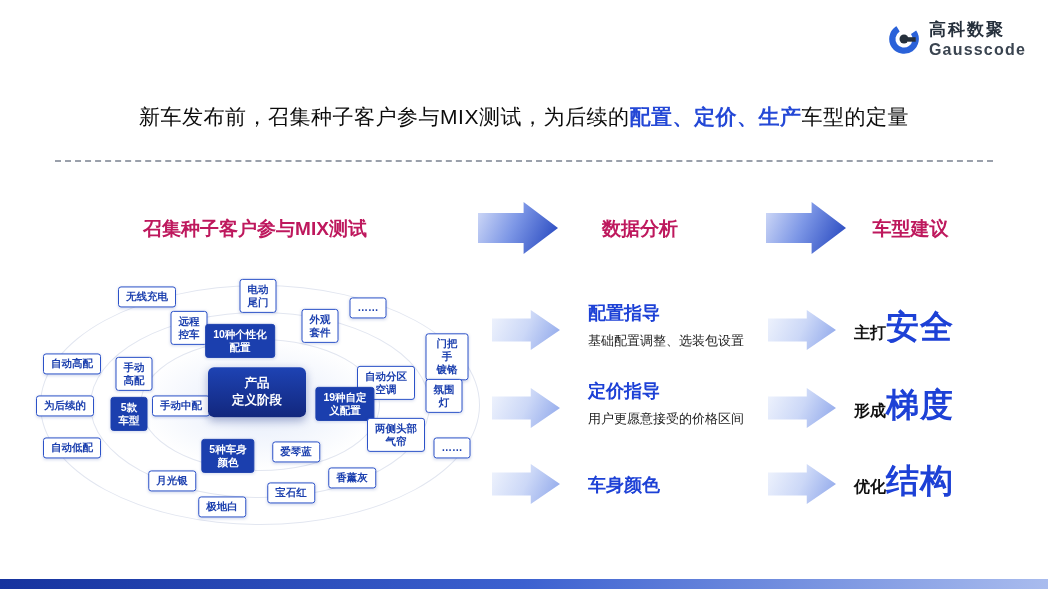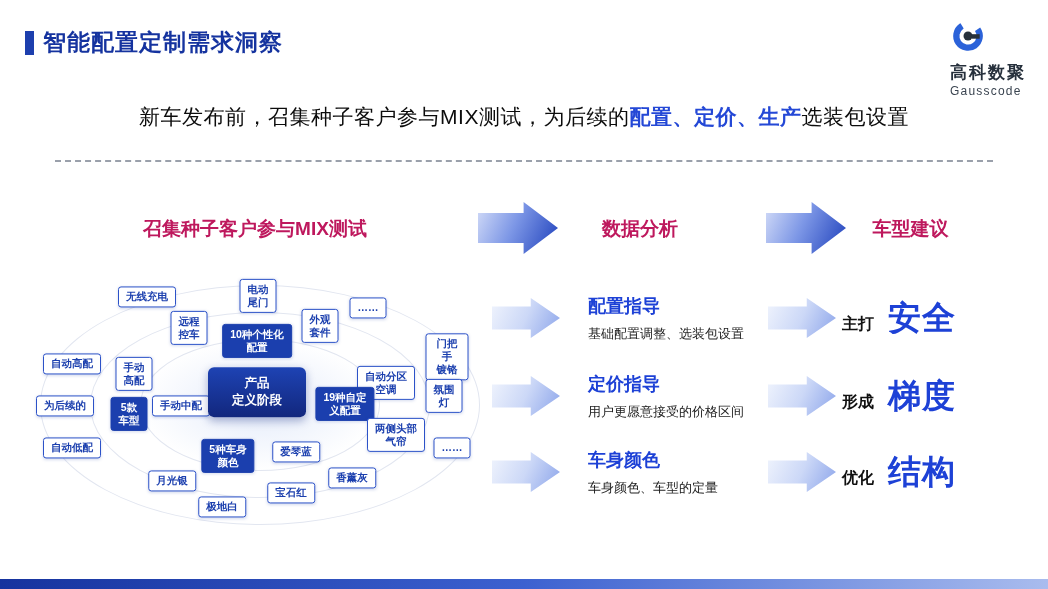--- a/index.html
+++ b/index.html
@@ -3,23 +3,23 @@
 <meta charset="utf-8">
 <style>
   * { margin:0; padding:0; box-sizing:border-box; }
   body { background:#ffffff; font-family:"Liberation Sans","DejaVu Sans",sans-serif; }
   .slide { position:relative; width:1048px; height:589px; background:#ffffff; overflow:hidden; }
 
   
   .title-wrap { position:absolute; left:25px; top:27px; display:flex; align-items:center; }
   .title-bar { width:9px; height:24px; background:#1d3fae; margin-right:9px; }
   .page-title { font-size:23px; font-weight:800; color:#15339f; letter-spacing:1px; }
-  .logo { position:absolute; right:22px; top:18px; display:flex; align-items:flex-start; gap:7px;flex-direction:column; }
+  .logo { position:absolute; right:22px; top:18px; display:flex; align-items:center; gap:7px; }
   .logo-text .brand-name { font-size:17px; font-weight:800; color:#26303c; letter-spacing:2px; }
-  .logo-text .brand-sub { font-size:12px; font-weight:400; color:#3a4450; letter-spacing:1.2px; }
+  .logo-text .brand-sub { font-size:16px; font-weight:700; color:#3a4450; letter-spacing:1.2px; }
 
   
   .subtitle { position:absolute; left:0; top:103px; width:100%; text-align:center;
               font-size:21px; font-weight:500; color:#0c0c0c; letter-spacing:.5px; }
   .subtitle .hl { color:#2448d6; font-weight:700; }
   .dashed-line { position:absolute; left:55px; right:55px; top:160px; border-top:2px dashed #9aa0ab; }
 
   
   .flow-header { position:absolute; font-size:19px; font-weight:800; color:#be185d; text-align:center; }
   .arrow { clip-path:polygon(0 21%, 57% 21%, 57% 0%, 100% 50%, 57% 100%, 57% 79%, 0 79%); }
@@ -39,55 +39,51 @@
           background:#ffffff; border:1px solid #2c52c8; color:#1b3fae;
           font-size:10.5px; font-weight:600; line-height:1.25;
           padding:3px 7px; border-radius:3px; text-align:center; white-space:pre-line;
           box-shadow:0 1px 3px rgba(30,60,160,.18); }
   .node.filled { background:#1b3fae; border-color:#1b3fae; color:#ffffff; font-weight:700; }
   .node.center-node { background:linear-gradient(180deg,#1e43b4,#12277d); border:none; color:#fff;
           font-size:12.5px; font-weight:800; padding:8px 24px; border-radius:6px; line-height:1.35;
           box-shadow:0 3px 8px rgba(18,39,125,.35); }
 
   
-  .analysis-row { position:absolute; left:492px; height:64px; display:flex; align-items:center; }
+  .analysis-row { position:absolute; left:492px; height:64px; display:flex; align-items:flex-end; }
   .analysis-text { width:172px; margin-left:28px; }
   .analysis-title { font-size:18px; font-weight:800; color:#1d41d6; margin-bottom:7px; }
   .analysis-desc { font-size:13px; color:#1c1c1c; }
   .analysis-row .small-arrow.second { margin-left:8px; }
-  .suggestion { margin-left:6px; width:170px; display:flex; align-items:baseline;gap:14px; }
+  .suggestion { margin-left:18px; width:170px; display:flex; align-items:baseline; }
   .sug-prefix { font-size:16px; font-weight:800; color:#111; }
   .sug-key { font-size:33px; font-weight:800; color:#1d41d6; letter-spacing:1px; }
 
   .bottom-bar { position:absolute; left:0; bottom:0; width:100%; height:10px;
                 background:linear-gradient(90deg,#16339e 0%,#3c61d0 50%,#a9bcee 100%); }
 </style>
 </head>
 <body>
 
 <div class="slide">
 
-  <div class="title-wrap">
-    <span class="title-bar"></span>
-    <h1 class="page-title">智能配置定制需求洞察</h1>
-  </div>
 
   <div class="logo">
     <svg width="36" height="36" viewBox="0 0 40 40">
       <circle cx="20" cy="20" r="13" fill="none" stroke="#2b62d9" stroke-width="7" stroke-dasharray="62 20" transform="rotate(-35 20 20)"></circle>
       <circle cx="20" cy="20" r="5" fill="#26303c"></circle>
       <rect x="24" y="18" width="9" height="5" fill="#26303c"></rect>
     </svg>
     <div class="logo-text">
       <div class="brand-name">高科数聚</div>
       <div class="brand-sub">Gausscode</div>
     </div>
   </div>
 
-  <p class="subtitle"><span>新车发布前，召集种子客户参与MIX测试，为后续的</span><span class="hl">配置、定价、生产</span><span>选装包设置</span></p>
+  <p class="subtitle"><span>新车发布前，召集种子客户参与MIX测试，为后续的</span><span class="hl">配置、定价、生产</span><span>车型的定量</span></p>
 
   <div class="dashed-line"></div>
 
   <div class="flow-header" style="left:95px; top:216px; width:320px;">召集种子客户参与MIX测试</div>
   <div class="big-arrow arrow" style="left:478px; top:202px;"></div>
   <div class="flow-header" style="left:570px; top:216px; width:140px;">数据分析</div>
   <div class="big-arrow arrow" style="left:766px; top:202px;"></div>
   <div class="flow-header" style="left:838px; top:216px; width:145px;">车型建议</div>
 
   <div class="diagram">
@@ -96,21 +92,21 @@
     <div class="ring inner"></div>
 
     <div class="node" style="left:117px;top:42px">无线充电</div>
     <div class="node" style="left:228px;top:41px">电动
 尾门</div>
     <div class="node" style="left:159px;top:73px">远程
 控车</div>
     <div class="node" style="left:290px;top:71px">外观
 套件</div>
     <div class="node" style="left:338px;top:53px">……</div>
-    <div class="node filled" style="left:227px;top:86px">10种个性化
+    <div class="node filled" style="left:210px;top:86px">10种个性化
 配置</div>
     <div class="node" style="left:42px;top:109px">自动高配</div>
     <div class="node" style="left:104px;top:119px">手动
 高配</div>
     <div class="node" style="left:35px;top:151px">为后续的</div>
     <div class="node" style="left:151px;top:151px">手动中配</div>
     <div class="node filled" style="left:99px;top:159px">5款
 车型</div>
     <div class="node" style="left:42px;top:193px">自动低配</div>
     <div class="node" style="left:417px;top:102px">门把手
@@ -159,21 +155,20 @@
     <div class="suggestion">
       <span class="sug-prefix">形成</span>
       <span class="sug-key">梯度</span>
     </div>
   </div>
 
   <div class="analysis-row" style="top:440px;">
     <div class="small-arrow arrow"></div>
     <div class="analysis-text">
       <div class="analysis-title">车身颜色</div>
-      <div class="analysis-desc">车身颜色、车型的定量</div>
     </div>
     <div class="small-arrow arrow second"></div>
     <div class="suggestion">
       <span class="sug-prefix">优化</span>
       <span class="sug-key">结构</span>
     </div>
   </div>
 
   <div class="bottom-bar"></div>
 </div>

